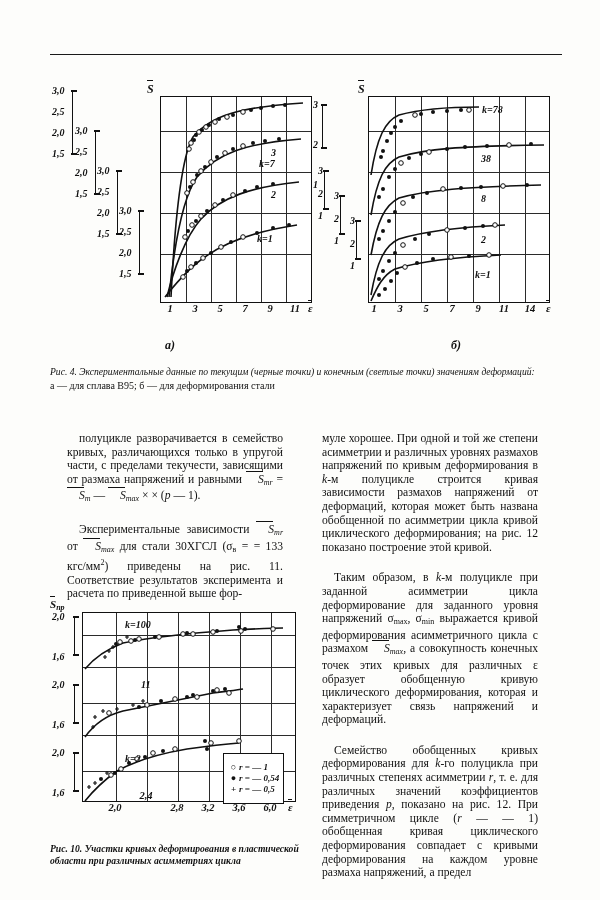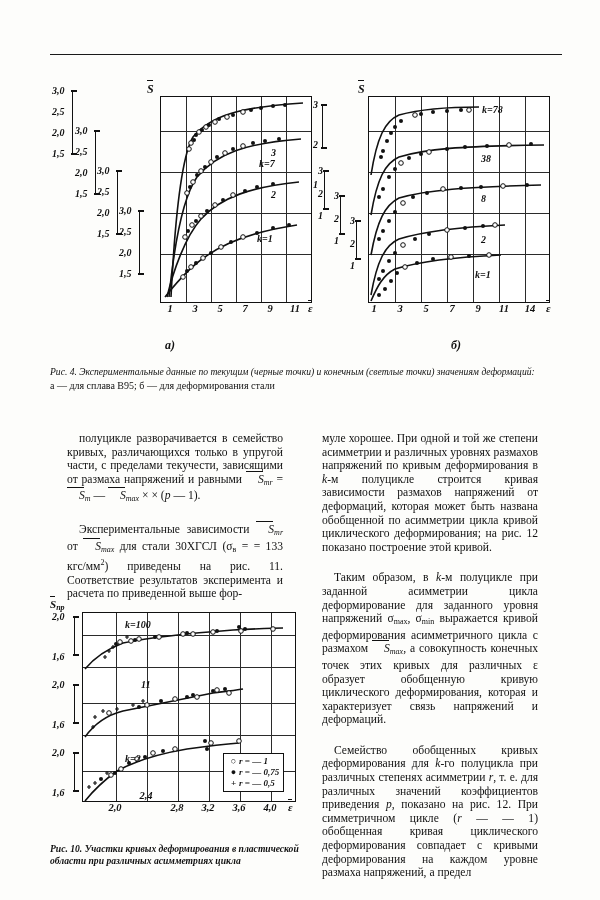--- a/index.html
+++ b/index.html
@@ -72,21 +72,21 @@
   .col p.noind{text-indent:0;}
   i.v{font-style:italic;}
   .ovl{position:relative;display:inline-block;}
   .ovl:before{
     content:"";position:absolute;left:0;right:1px;top:-2px;height:1px;background:#111;
   }
   sub{font-size:8px;vertical-align:-2px;}
   sup{font-size:8px;}
 
   .legend{position:absolute;border:1.2px solid #111;background:#fff;
-          font-size:9px;font-style:italic;font-weight:bold;padding:2px 4px;line-height:11px;}
+          font-size:9px;font-style:italic;font-weight:bold;padding:8px 4px;line-height:11px;}
   .legend div{white-space:nowrap;}
   .lg-sym{display:inline-block;width:11px;text-align:center;}
 </style>
 </head>
 <body>
 
 <div class="page">
 
   <div class="head-rule"></div>
 
@@ -467,29 +467,29 @@
           <circle class="pt-o" cx="156" cy="128" r="2.3"></circle>
         </g>
       </svg>
 
       <div class="curvelabel" style="left:42px;top:6px;">k=100</div>
       <div class="curvelabel" style="left:58px;top:66px;">11</div>
       <div class="curvelabel" style="left:42px;top:140px;">k=2</div>
 
       <div class="legend" style="left:140px;top:140px;">
         <div><span class="lg-sym">○</span><span>r = — 1</span></div>
-        <div><span class="lg-sym">●</span><span>r = — 0,75</span></div>
+        <div><span class="lg-sym">●</span><span>r = — 0,54</span></div>
         <div><span class="lg-sym">+</span><span>r = — 0,5</span></div>
       </div>
     </div>
 
     <div class="xtick" style="left:65px;top:204px;">2,0</div>
     <div class="xtick" style="left:96px;top:192px;">2,4</div>
     <div class="xtick" style="left:127px;top:204px;">2,8</div>
     <div class="xtick" style="left:158px;top:204px;">3,2</div>
     <div class="xtick" style="left:189px;top:204px;">3,6</div>
-    <div class="xtick" style="left:220px;top:204px;">4,0</div>
+    <div class="xtick" style="left:220px;top:204px;">6,0</div>
     <div class="axlabel" style="left:238px;top:203px;font-size:11px;"><span class="ovl">ε</span></div>
   </div>
 
   <div class="caption" style="left:50px;top:843px;width:252px;font-weight:bold;">Рис. 10. Участки кривых деформирования в пластической области при различных асимметриях цикла</div>
 
 </div>
 
 </body></html>

